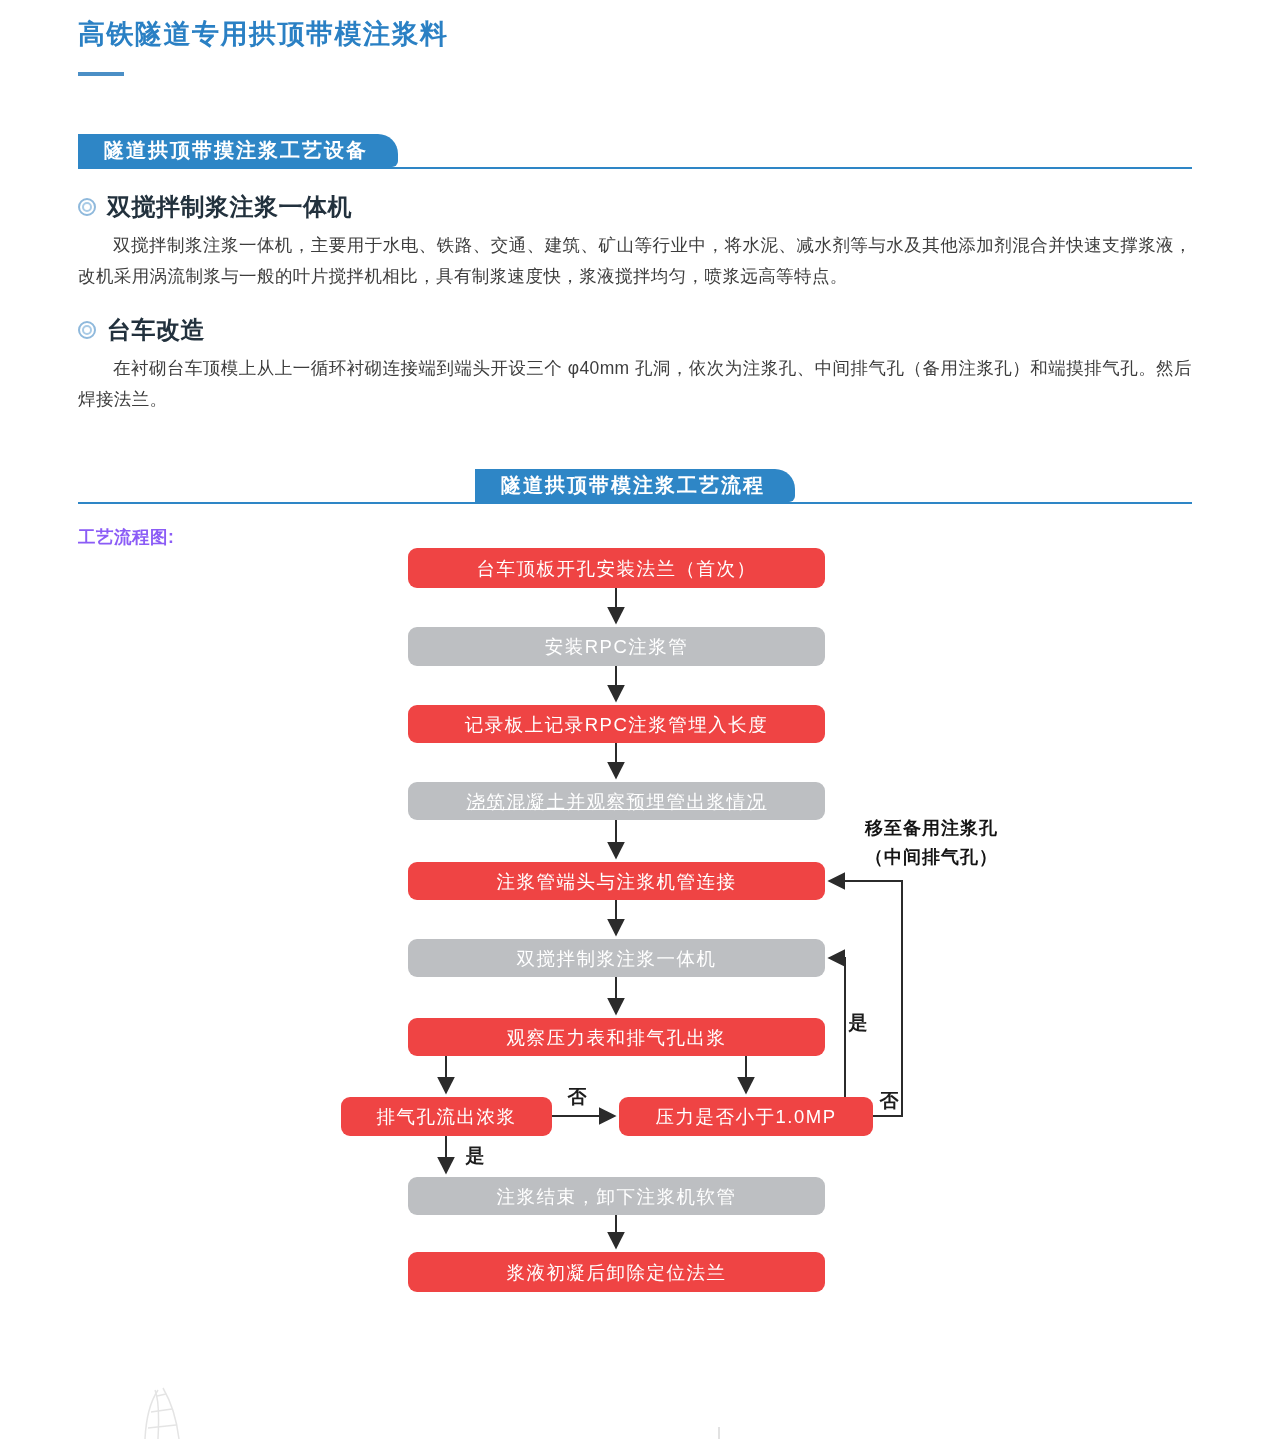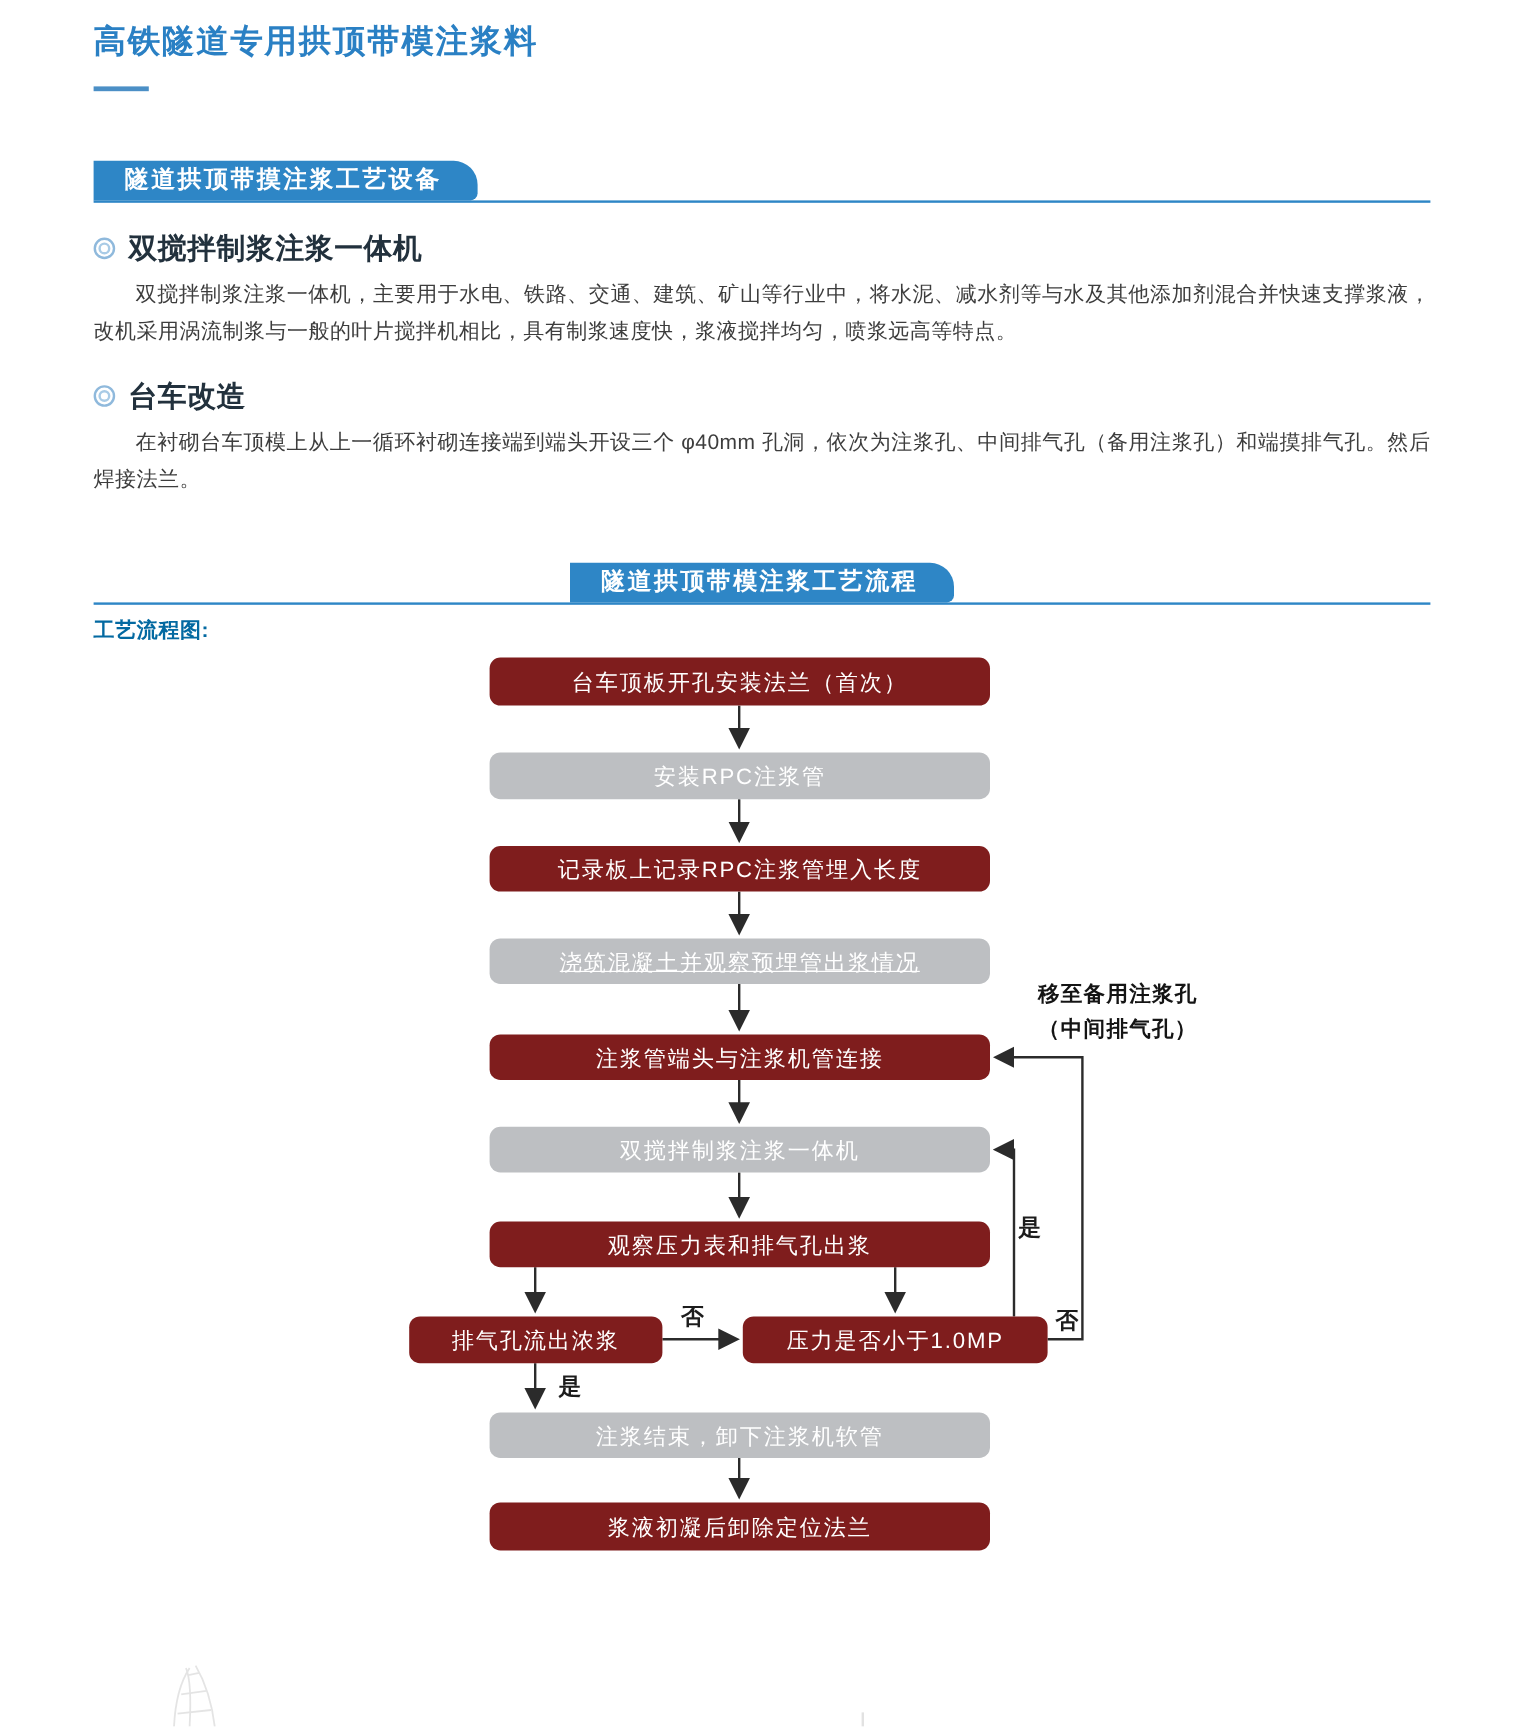--- a/index.html
+++ b/index.html
@@ -57,35 +57,35 @@
   .bullet-heading{
     font-size:24px;font-weight:bold;color:#22313d;letter-spacing:.5px;
   }
   .para{
     margin:7px 0 0 0;
     font-size:17.5px;line-height:31px;letter-spacing:.4px;
     text-indent:2em;text-align:justify;color:#3d3d3d;
   }
 
   .flow-caption{
-    margin-top:9px;
-    font-size:17.5px;font-weight:bold;color:#0369a1;letter-spacing:.5px;
+    margin-top:21px;
+    font-size:17.5px;font-weight:bold;color:#8b5cf6;letter-spacing:.5px;
   }
 
   
   .flow-layer{position:absolute;inset:0;pointer-events:none;}
   .flow-layer svg{position:absolute;inset:0;}
   .node{
     position:absolute;
     border-radius:9px;
     color:#ffffff;font-size:18.5px;letter-spacing:1.5px;
     display:flex;align-items:center;justify-content:center;
     pointer-events:auto;
   }
-  .node.blue{background:#7f1d1d;}
+  .node.blue{background:#ef4444;}
   .node.gray{background:#bdbfc2;}
   .flow-label{
     position:absolute;
     font-size:19px;font-weight:bold;color:#1c1c1c;
     text-align:center;
     pointer-events:auto;
   }
   .redirect-label{
     position:absolute;left:828px;top:814px;width:170px;
     font-size:18px;font-weight:bold;color:#141414;

